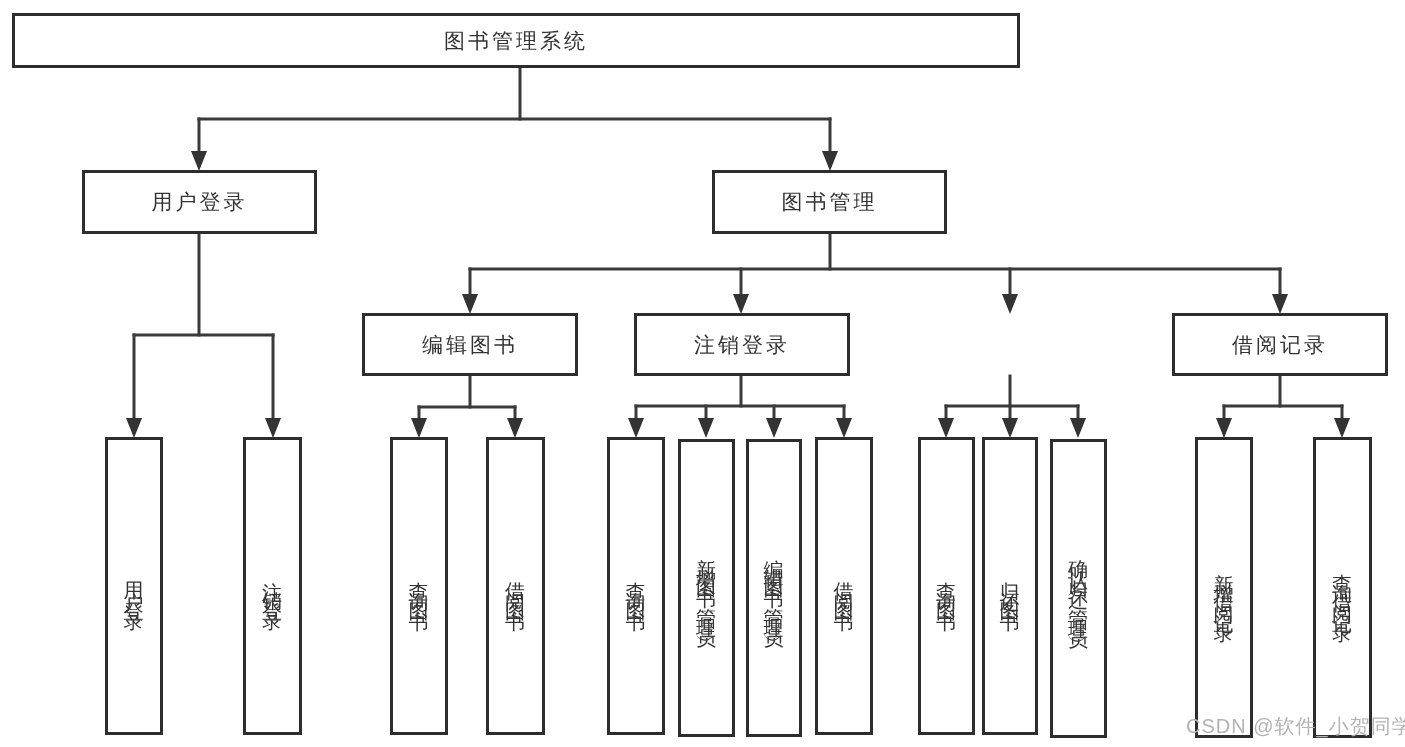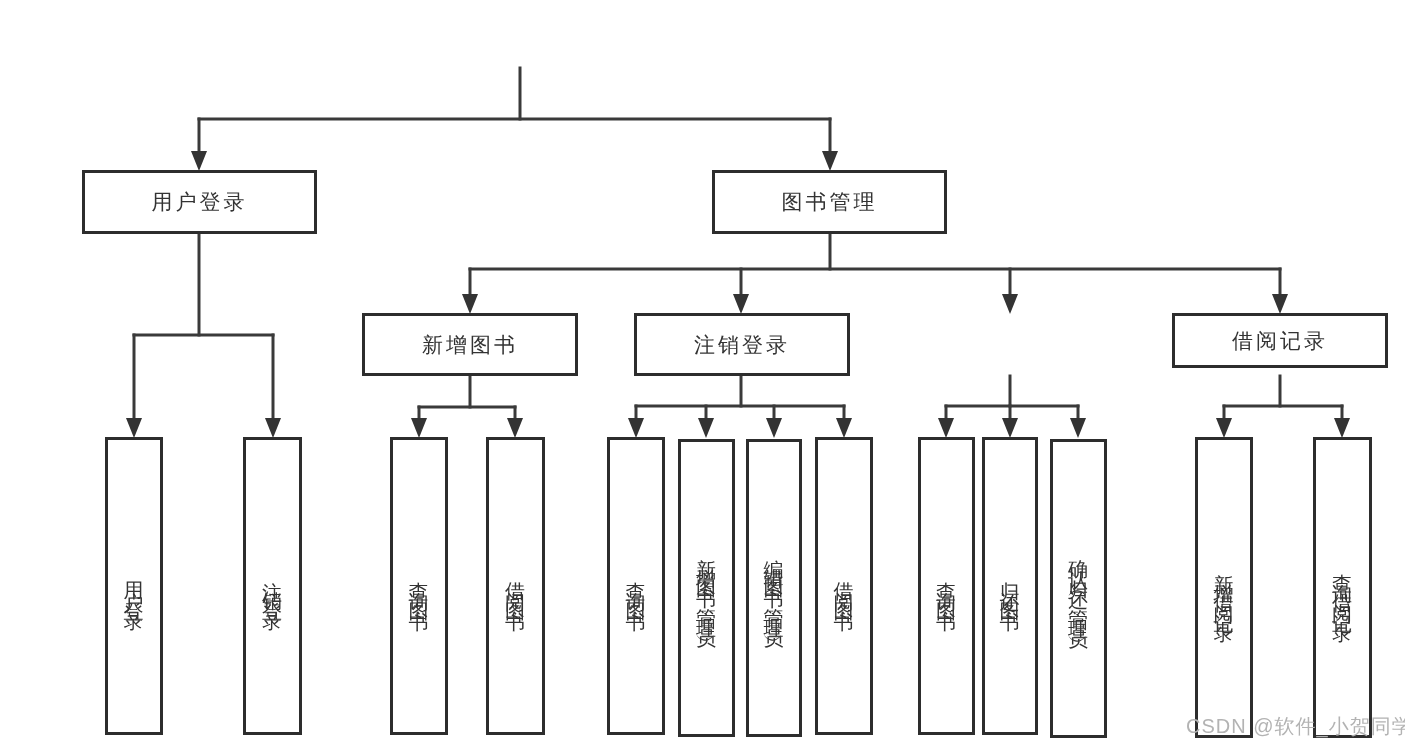--- a/index.html
+++ b/index.html
@@ -40,21 +40,21 @@
     letter-spacing: 10px;
     white-space: nowrap;
   }
   
   .n-root        { left: 12px;   top: 13px;  width: 1008px; height: 55px; }
   .n-user-login  { left: 82px;   top: 170px; width: 235px;  height: 64px; }
   .n-book-mgmt   { left: 712px;  top: 170px; width: 235px;  height: 64px; }
   .n-new-books   { left: 362px;  top: 313px; width: 216px;  height: 63px; }
   .n-borrowing   { left: 634px;  top: 313px; width: 216px;  height: 63px; }
   .n-current     { left: 903px;  top: 313px; width: 216px;  height: 63px; }
-  .n-records     { left: 1172px; top: 313px; width: 216px;  height: 55px; text-align: center; }
+  .n-records     { left: 1172px; top: 313px; width: 216px;  height: 63px; text-align: center; }
   .l-1  { left: 105px;  top: 437px; width: 58px; height: 298px; }
   .l-2  { left: 243px;  top: 437px; width: 59px; height: 298px; }
   .l-3  { left: 390px;  top: 437px; width: 58px; height: 298px; }
   .l-4  { left: 486px;  top: 437px; width: 59px; height: 298px; }
   .l-5  { left: 607px;  top: 437px; width: 58px; height: 298px; }
   .l-6  { left: 678px;  top: 439px; width: 57px; height: 298px; }
   .l-7  { left: 746px;  top: 439px; width: 56px; height: 298px; }
   .l-8  { left: 815px;  top: 437px; width: 58px; height: 298px; }
   .l-9  { left: 918px;  top: 437px; width: 57px; height: 298px; }
   .l-10 { left: 982px;  top: 437px; width: 56px; height: 298px; }
@@ -148,30 +148,33 @@
     <g>
       <line x1="1280" y1="376" x2="1280" y2="406"></line>
       <line x1="1224" y1="406" x2="1342" y2="406"></line>
       <line x1="1224" y1="406" x2="1224" y2="420"></line>
       <path class="arrowhead" d="M1216,418 L1232,418 L1224,438 Z"></path>
       <line x1="1342" y1="406" x2="1342" y2="420"></line>
       <path class="arrowhead" d="M1334,418 L1350,418 L1342,438 Z"></path>
     </g>
   </svg>
 
+  <div class="box n-root">
+    <span class="hlabel">图书管理系统</span>
+  </div>
 
   <div class="box n-user-login">
     <span class="hlabel">用户登录</span>
   </div>
   <div class="box n-book-mgmt">
     <span class="hlabel">图书管理</span>
   </div>
 
   <div class="box n-new-books">
-    <span class="hlabel">新增图书</span>
+    <span class="hlabel">编辑图书</span>
   </div>
   <div class="box n-borrowing">
     <span class="hlabel">注销登录</span>
   </div>
   <div class="box n-records">
     <span class="hlabel">借阅记录</span>
   </div>
 
   <div class="box leaf l-1">
     <span class="vlabel">用户登录</span>

